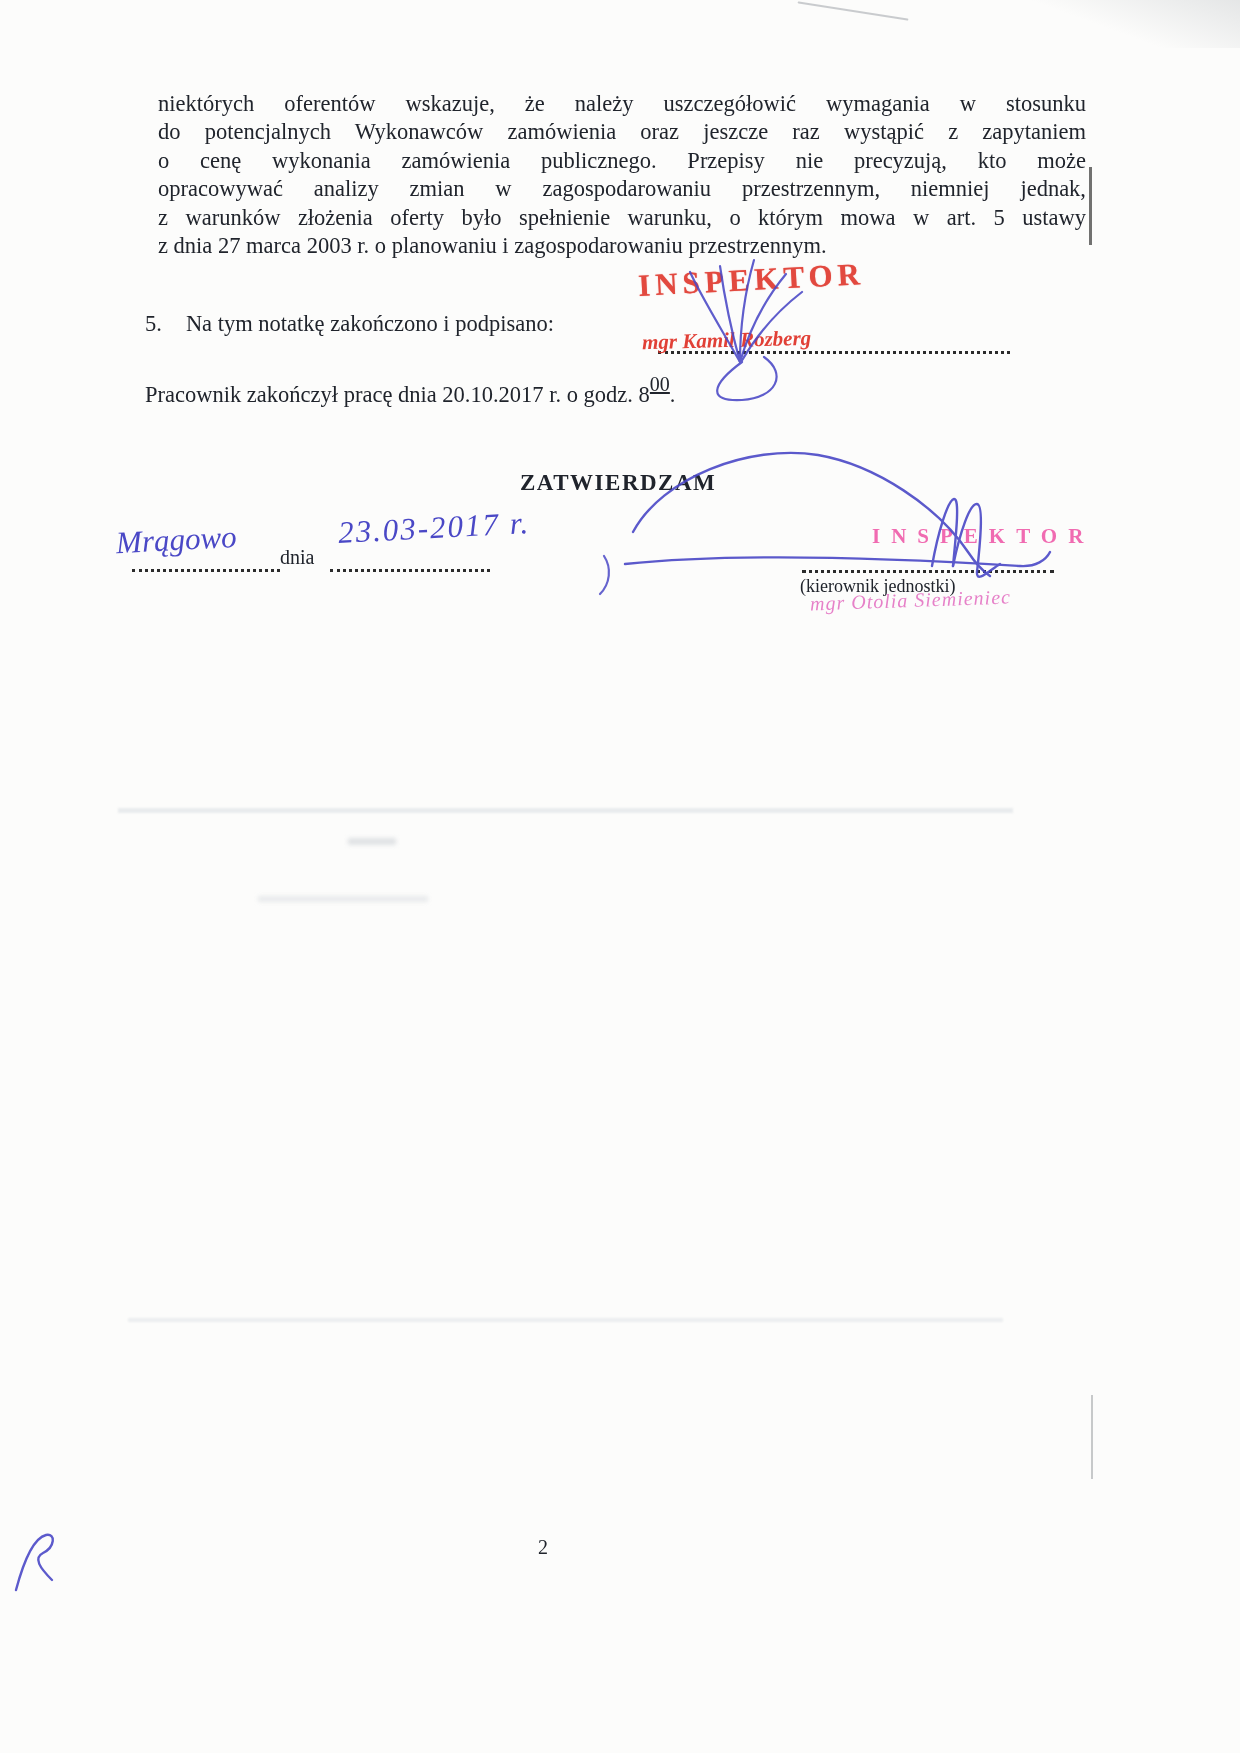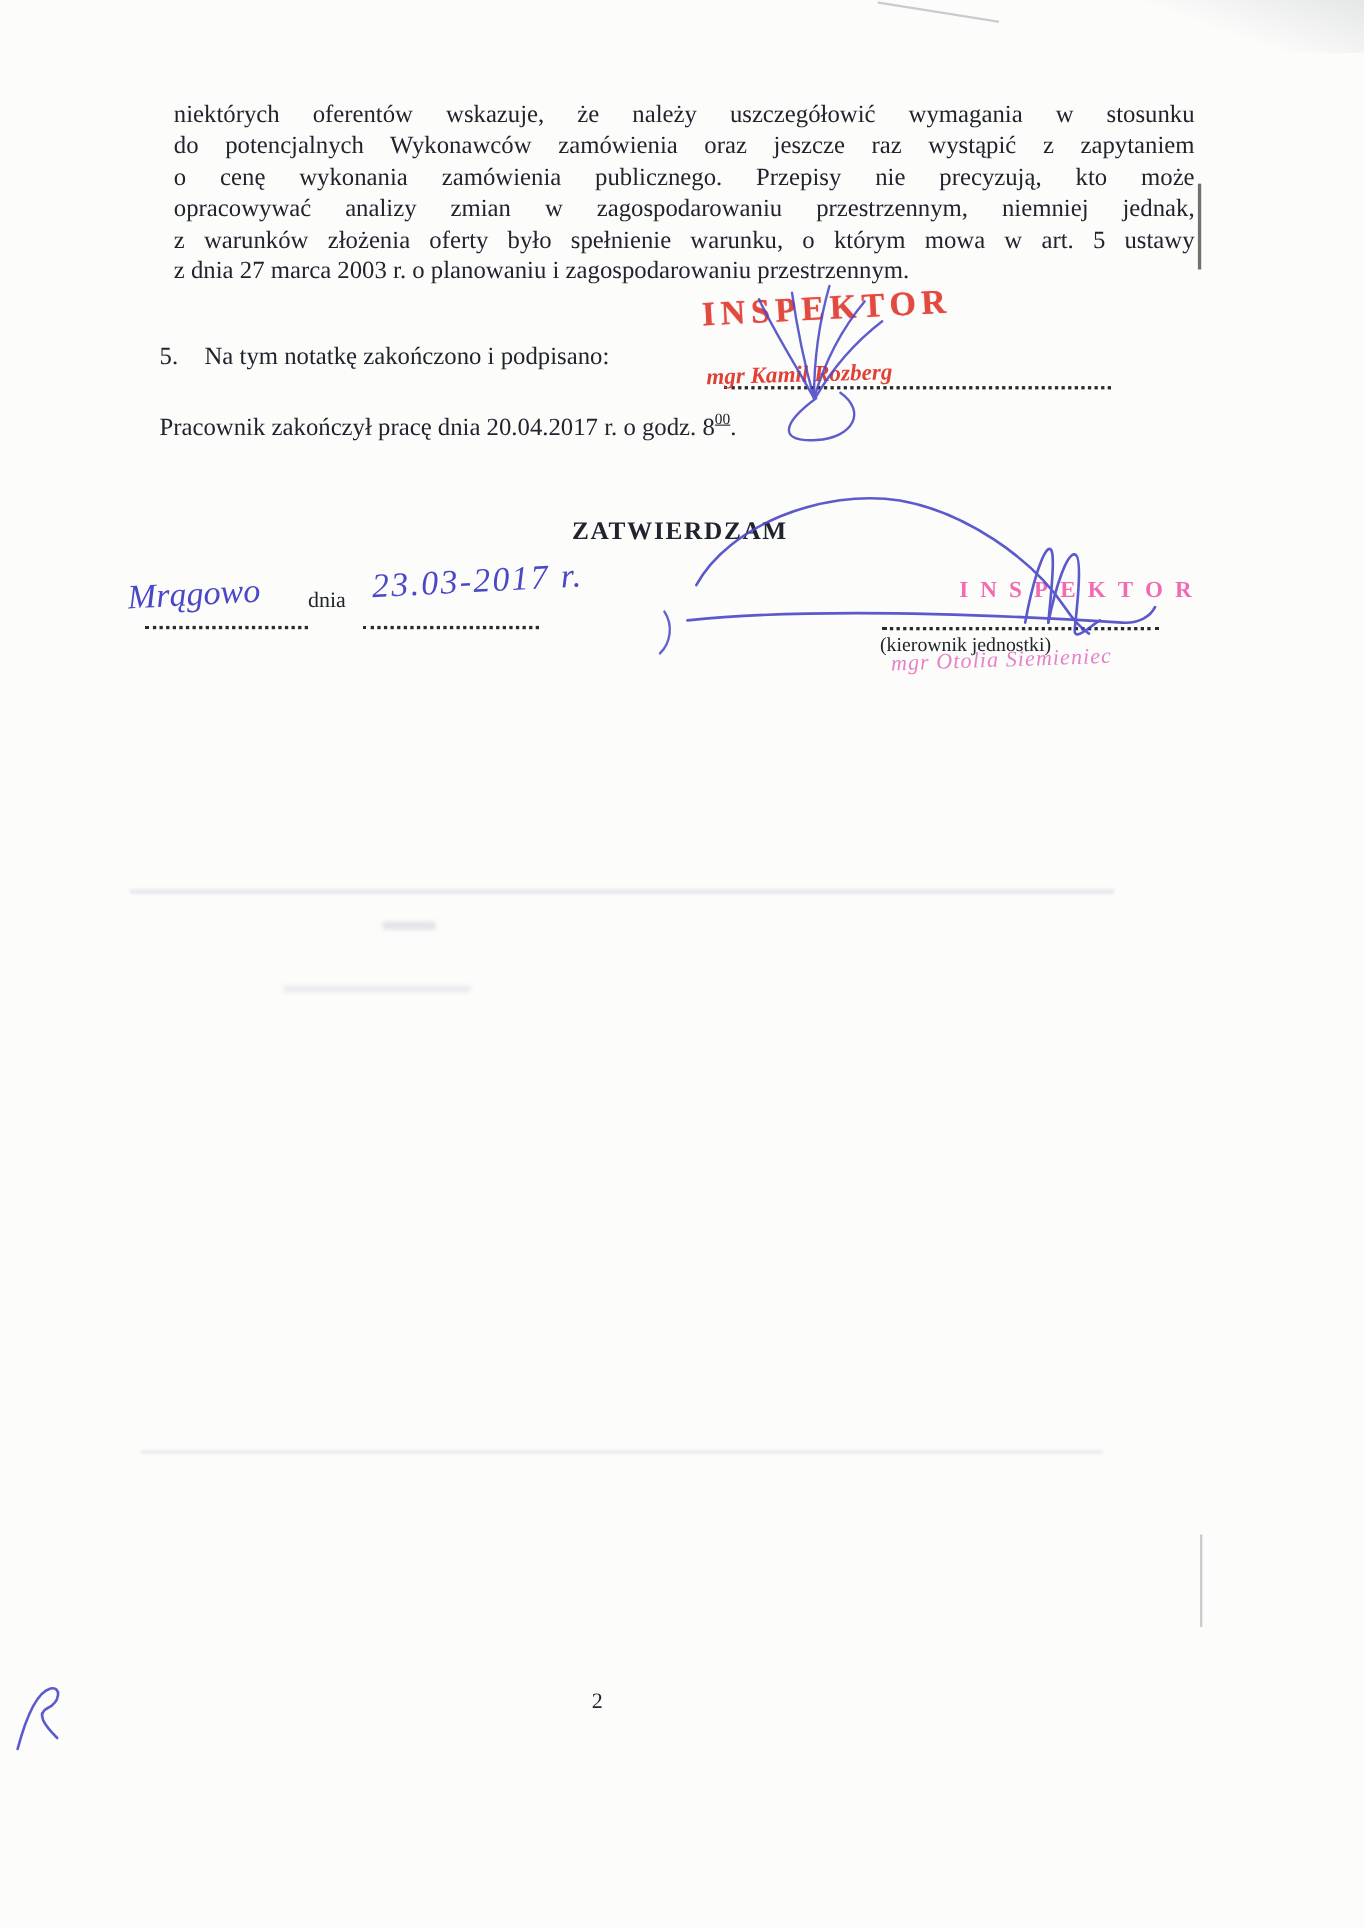--- a/index.html
+++ b/index.html
@@ -12,21 +12,21 @@
   }
   .abs { position:absolute; }
 
   
   .para { left:158px; top:90px; width:928px; font-size:22.5px; line-height:28.4px; }
   .jline { text-align:justify; text-align-last:justify; }
   .jline.last { text-align-last:left; }
 
   .item5 { left:145px; top:311px; font-size:22.5px; display:flex; gap:24px; white-space:nowrap; }
   .worker { left:145px; top:375px; font-size:22.5px; white-space:nowrap; }
-  .worker sup { font-size:14px; position:relative; top:-2px; text-decoration:underline; }
+  .worker sup { font-size:20px; position:relative; top:-2px; text-decoration:underline; }
 
   .approve { left:520px; top:470px; font-size:23px; font-weight:bold; letter-spacing:1.5px; }
 
   
   .inspektor {
     left:638px; top:262px; font-size:31px; font-weight:bold; letter-spacing:5px;
     color:#df3126; transform:rotate(-3deg); opacity:.88;
     text-shadow:0 0 1px rgba(223,49,38,.7);
   }
   .kamil-stamp {
@@ -42,21 +42,21 @@
     color:#e36cc0; transform:rotate(-2deg); opacity:.85; white-space:nowrap;
   }
 
   
   .dotted { height:0; border-bottom:3px dotted #2b2b2b; }
   .kamil-dots { left:658px; top:351px; width:352px; }
   .place-dots { left:132px; top:569px; width:148px; }
   .date-dots  { left:330px; top:569px; width:160px; }
   .kier-dots  { left:802px; top:570px; width:252px; }
 
-  .dnia { left:280px; top:535px; font-size:20px; }
+  .dnia { left:280px; top:546px; font-size:20px; }
   .kierownik { left:800px; top:576px; font-size:18px; white-space:nowrap; }
 
   
   .hw { color:#4a48c6; font-style:italic; white-space:nowrap; }
   .place-hw { left:116px; top:522px; font-size:31px; transform:rotate(-3deg); }
   .date-hw  { left:338px; top:510px; font-size:31px; transform:rotate(-3deg); letter-spacing:2px; }
 
   .pagenum { left:538px; top:1536px; font-size:20px; }
 
   
@@ -95,21 +95,21 @@
     <div class="jline">z warunków złożenia oferty było spełnienie warunku, o którym mowa w art. 5 ustawy</div>
     <div class="jline last">z dnia 27 marca 2003 r. o planowaniu i zagospodarowaniu przestrzennym.</div>
   </div>
 
   <div class="abs item5">
     <span>5.</span>
     <span>Na tym notatkę zakończono i podpisano:</span>
   </div>
 
   <div class="abs worker">
-    <span>Pracownik zakończył pracę dnia 20.04.2017 r. o godz. 8</span><sup>00</sup><span>.</span>
+    <span>Pracownik zakończył pracę dnia 20.10.2017 r. o godz. 8</span><sup>00</sup><span>.</span>
   </div>
 
   <div class="abs inspektor">INSPEKTOR</div>
   <div class="abs dotted kamil-dots"></div>
   <div class="abs kamil-stamp">mgr Kamil Rozberg</div>
 
   <div class="abs approve">ZATWIERDZAM</div>
 
   <div class="abs hw place-hw">Mrągowo</div>
   <div class="abs dotted place-dots"></div>

